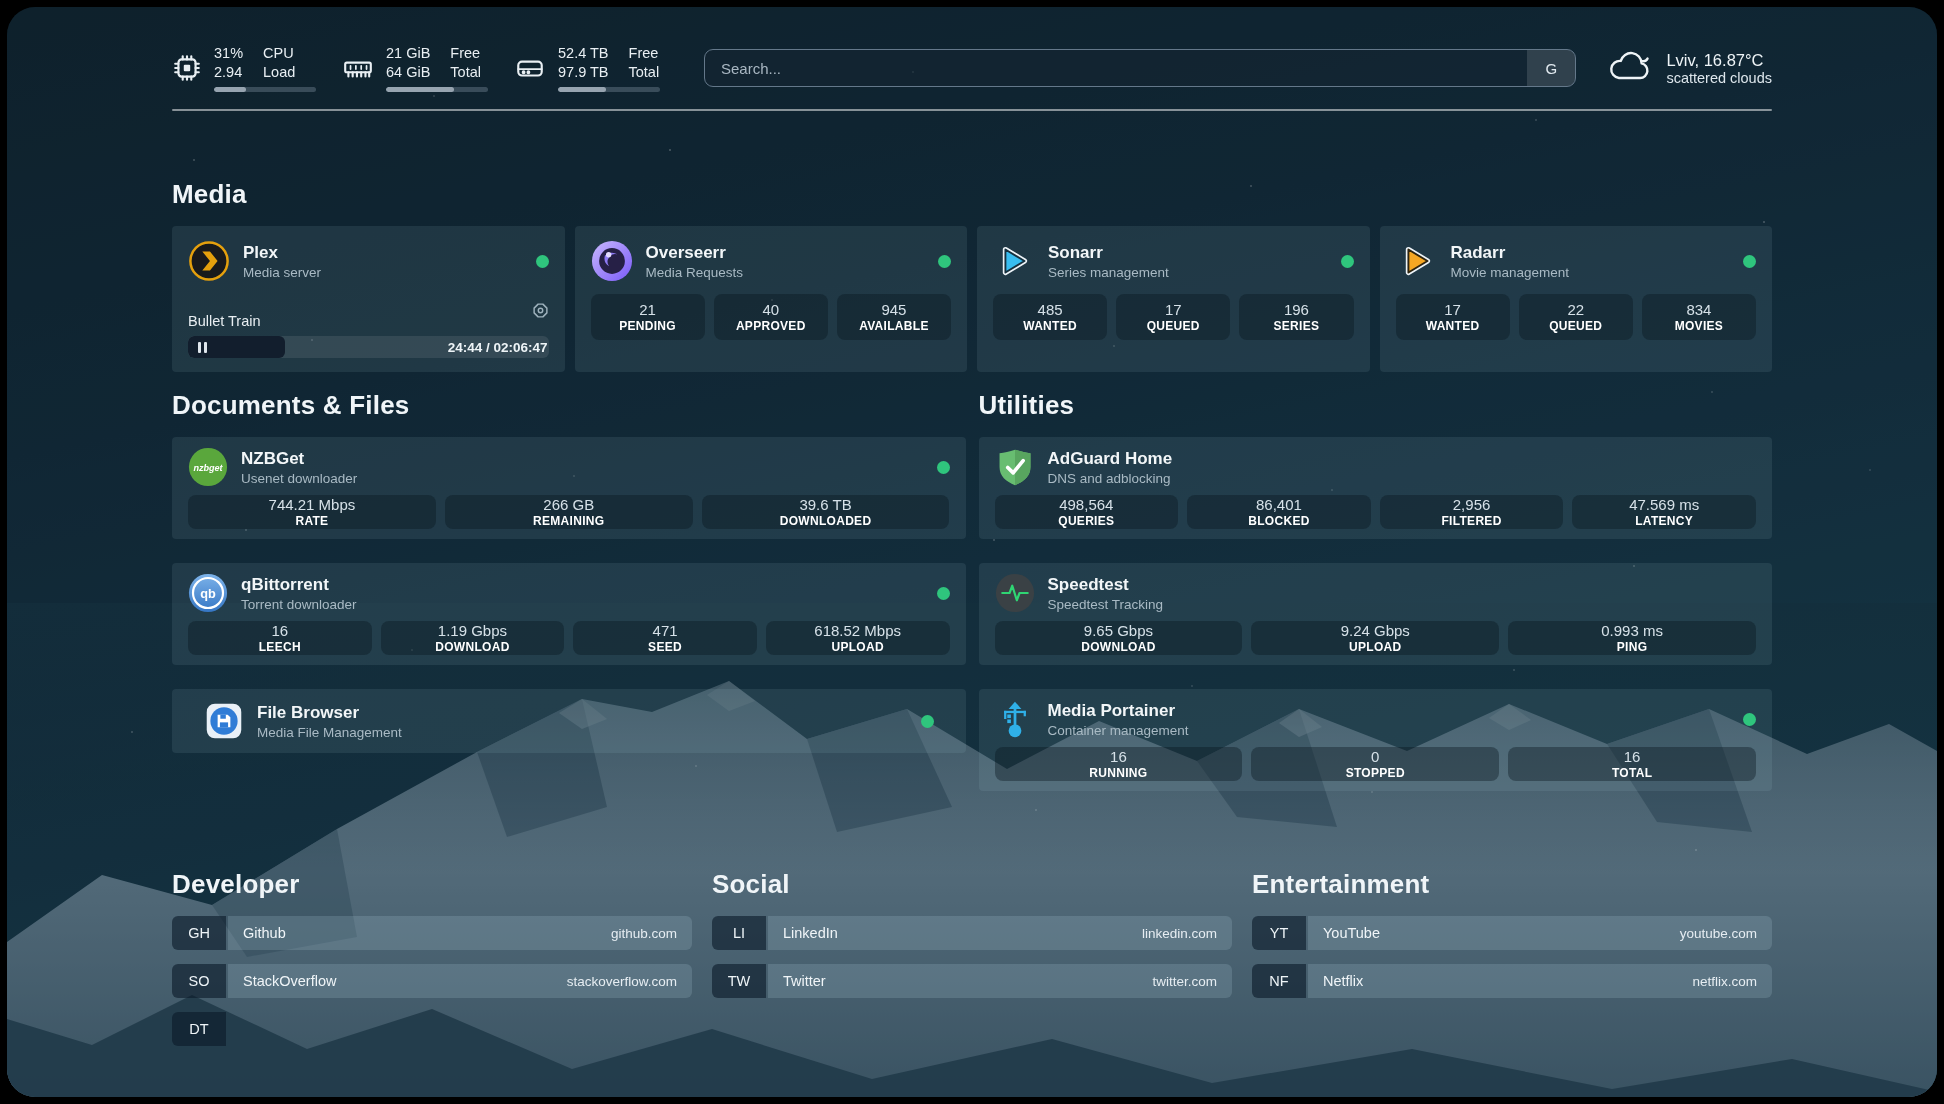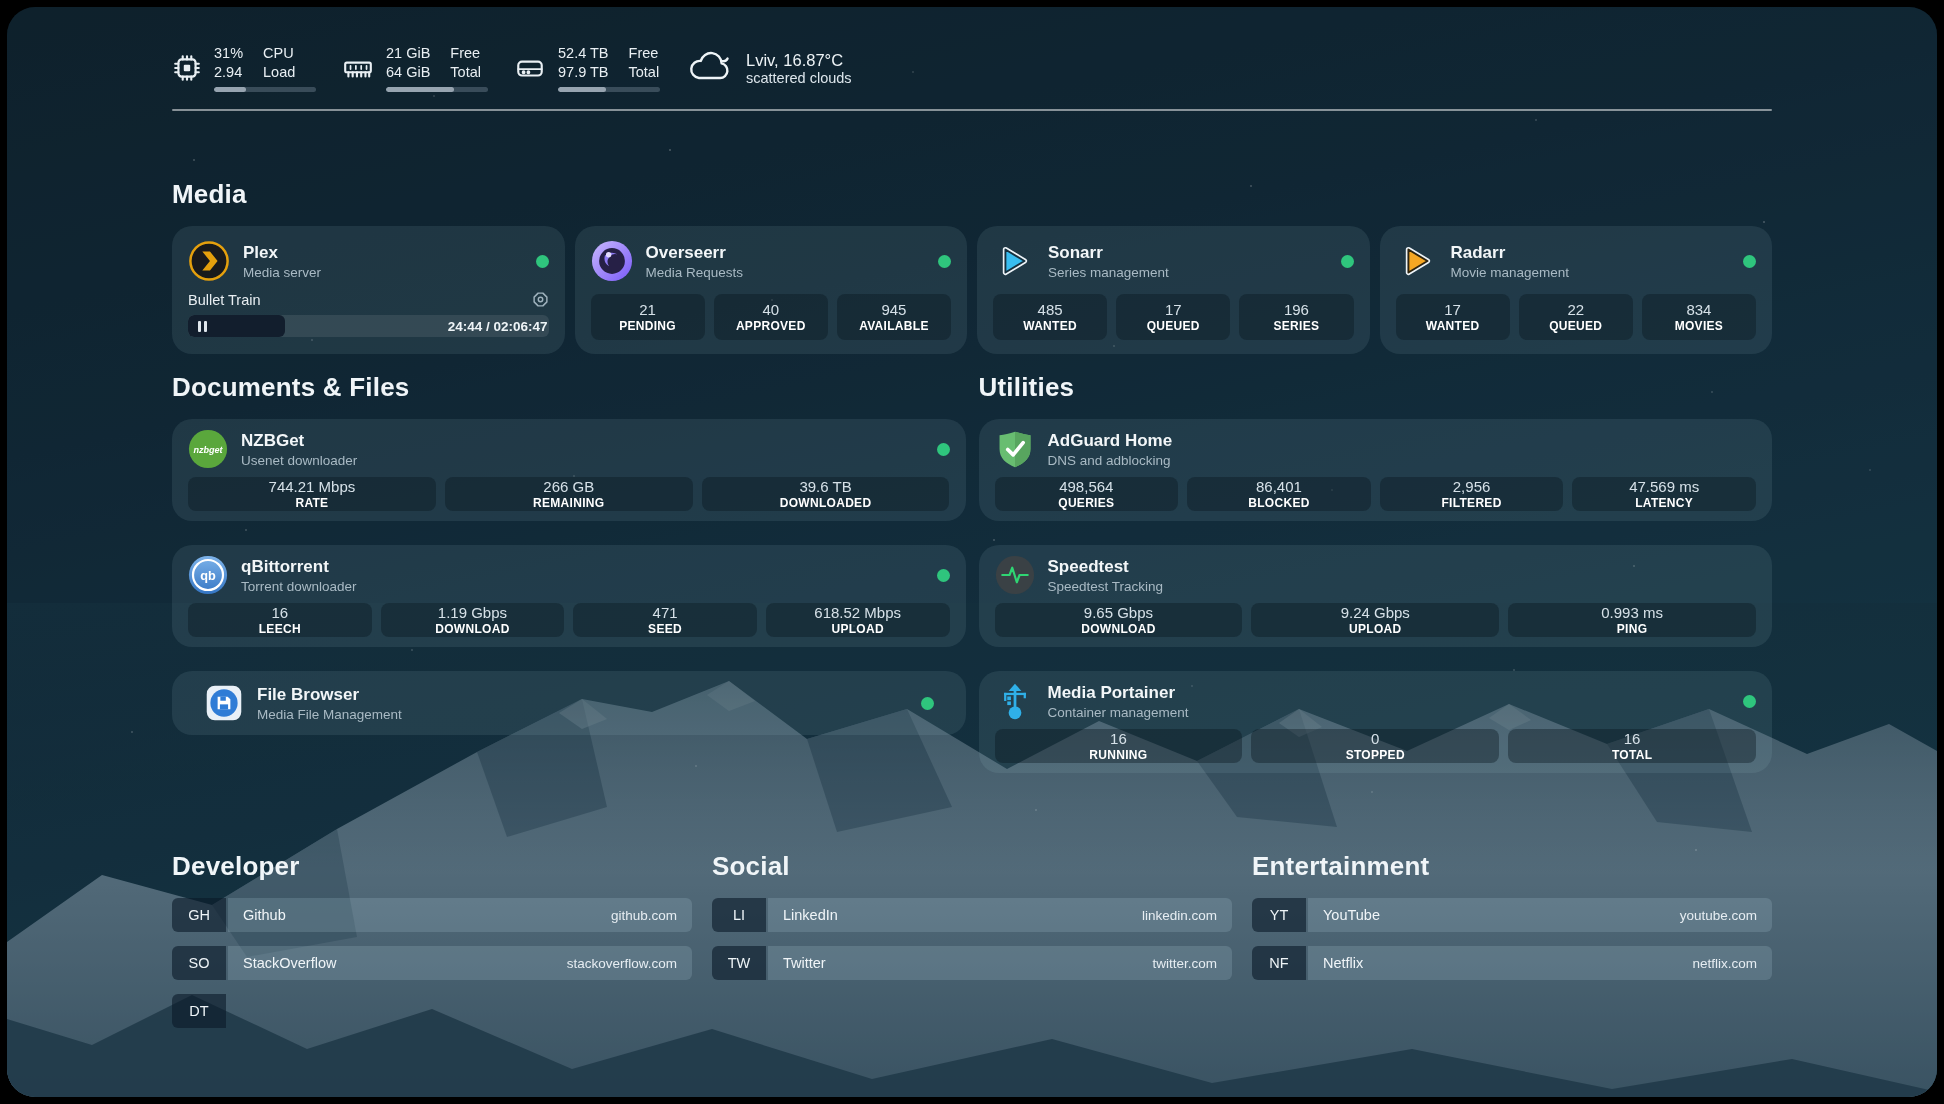--- a/index.html
+++ b/index.html
@@ -38,36 +38,36 @@
   .weather{ display:flex; align-items:center; gap:12px; }
   .weather-loc{ font-size:16.5px; color:#eef4f7; font-weight:500; }
   .weather-cond{ font-size:14.5px; color:#dde6ec; }
   .divider{ margin-top:14px; height:2px; border-radius:1px; background:rgba(255,255,255,.5); }
 
   
   .section-title{ font-size:26px; font-weight:600; color:#f0f5f8; letter-spacing:.2px; }
   .st-media{ margin-top:68px; }
   .media-grid{ margin-top:16px; display:grid; grid-template-columns:repeat(4,1fr); gap:10px; }
 
-  .card{ background:rgba(173,216,230,.10); border-radius:20px; padding:14px 16px; cursor:pointer; }
+  .card{ background:rgba(173,216,230,.10); border-radius:4px; padding:14px 16px; cursor:pointer; }
   .card-head{ display:flex; align-items:center; gap:13px; }
   .logo{ width:42px; height:42px; flex:0 0 42px; display:flex; }
   .head-text{ display:flex; flex-direction:column; gap:2px; min-width:0; }
   .card-title{ font-size:17px; font-weight:600; color:#f2f6f8; white-space:nowrap; }
   .card-sub{ font-size:13.5px; color:#a9bac4; white-space:nowrap; }
   .dot{ width:13px; height:13px; border-radius:50%; background:#2fc57d; margin-left:auto; align-self:center; flex:0 0 13px; }
   .stats{ display:flex; gap:9px; margin-top:12px; }
   .stat{ flex:1; background:rgba(8,20,30,.38); border-radius:8px; height:46px; display:flex; flex-direction:column;
     align-items:center; justify-content:center; gap:1px; }
   .stat-value{ font-size:15px; color:#d6e1e8; }
   .stat-label{ font-size:12px; font-weight:700; color:#fff; letter-spacing:.3px; }
 
   
   .plex-row{ margin-top:9px; display:flex; align-items:center; }
-  .plex-np{ font-size:14.5px; color:#e8eef2; }
+  .plex-np{ font-size:14.5px; color:#e8eef2;margin-top:22px; }
   .gear{ margin-left:auto; display:flex; color:#9fb2bd; cursor:pointer; }
   .plex-bar{ position:relative; margin-top:7px; height:22px; border-radius:6px; background:rgba(255,255,255,.09); overflow:hidden; }
   .plex-elapsed{ position:absolute; left:0; top:0; bottom:0; background:#121e2d; border-radius:6px; display:flex;
     align-items:center; padding-left:10px; gap:3px; }
   .pause-icon{ display:flex; gap:3px; }
   .pause-icon i{ width:3px; height:11px; background:#dfe6ec; border-radius:1px; }
   .plex-time{ position:absolute; right:1px; top:0; bottom:0; display:flex; align-items:center; font-size:13.5px;
     font-weight:600; color:#eef4f7; }
 
   
@@ -194,20 +194,24 @@
               <span>Free</span>
               <span>Total</span>
             </div>
           </div>
           <div class="sys-bar">
               <i style="width: 47%;"></i>
             </div>
         </div>
       </div>
 
+      <div class="searchbar">
+        <input class="search-input" type="text" placeholder="Search..." style="">
+        <button class="search-btn">G</button>
+      </div>
 
       <div class="weather">
         <span>
           <svg width="48" height="38" viewBox="0 0 52 40" fill="none" stroke="#eef4f7" stroke-width="2.6" stroke-linecap="round" stroke-linejoin="round">
             <path d="M14 33h23a8 8 0 0 0 1.6-15.8A11.5 11.5 0 0 0 16 14.5 8.8 8.8 0 0 0 14 33z"></path>
             <path d="M38.5 14.5a5.5 5.5 0 0 0 6.5-2.5"></path>
           </svg>
         </span>
         <div class="weather-text">
           <div class="weather-loc">Lviv, 16.87°C</div>

